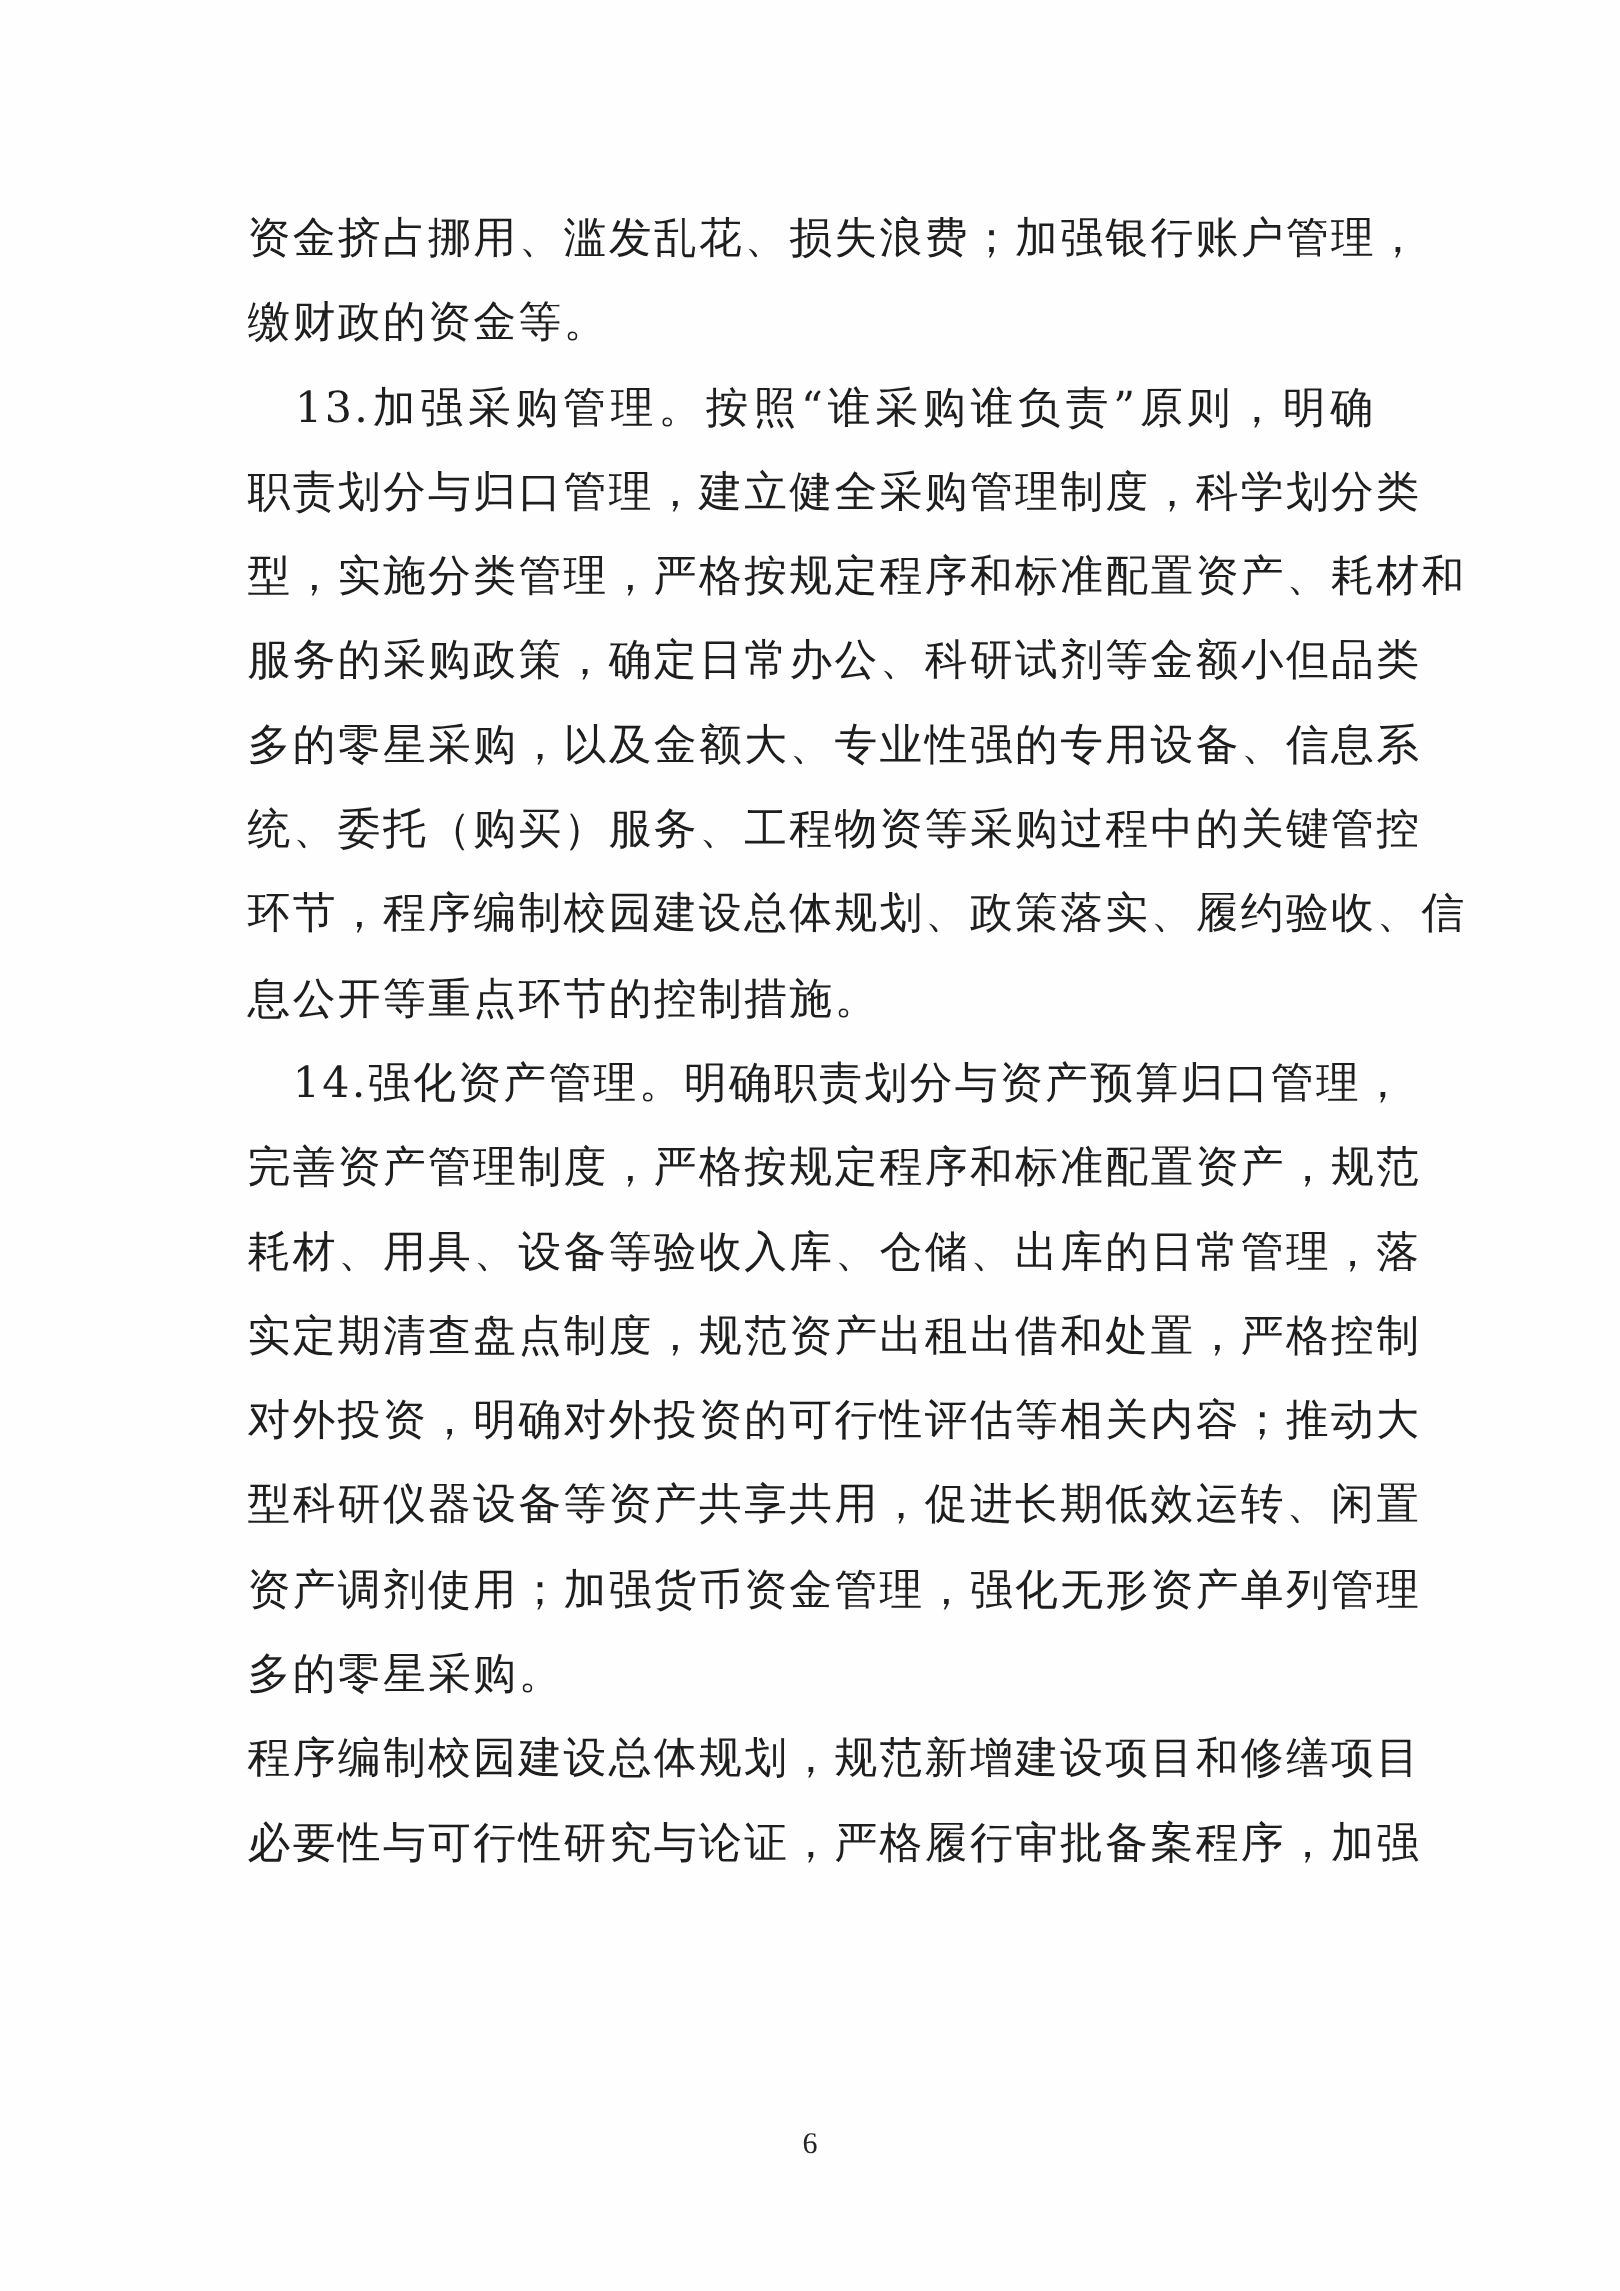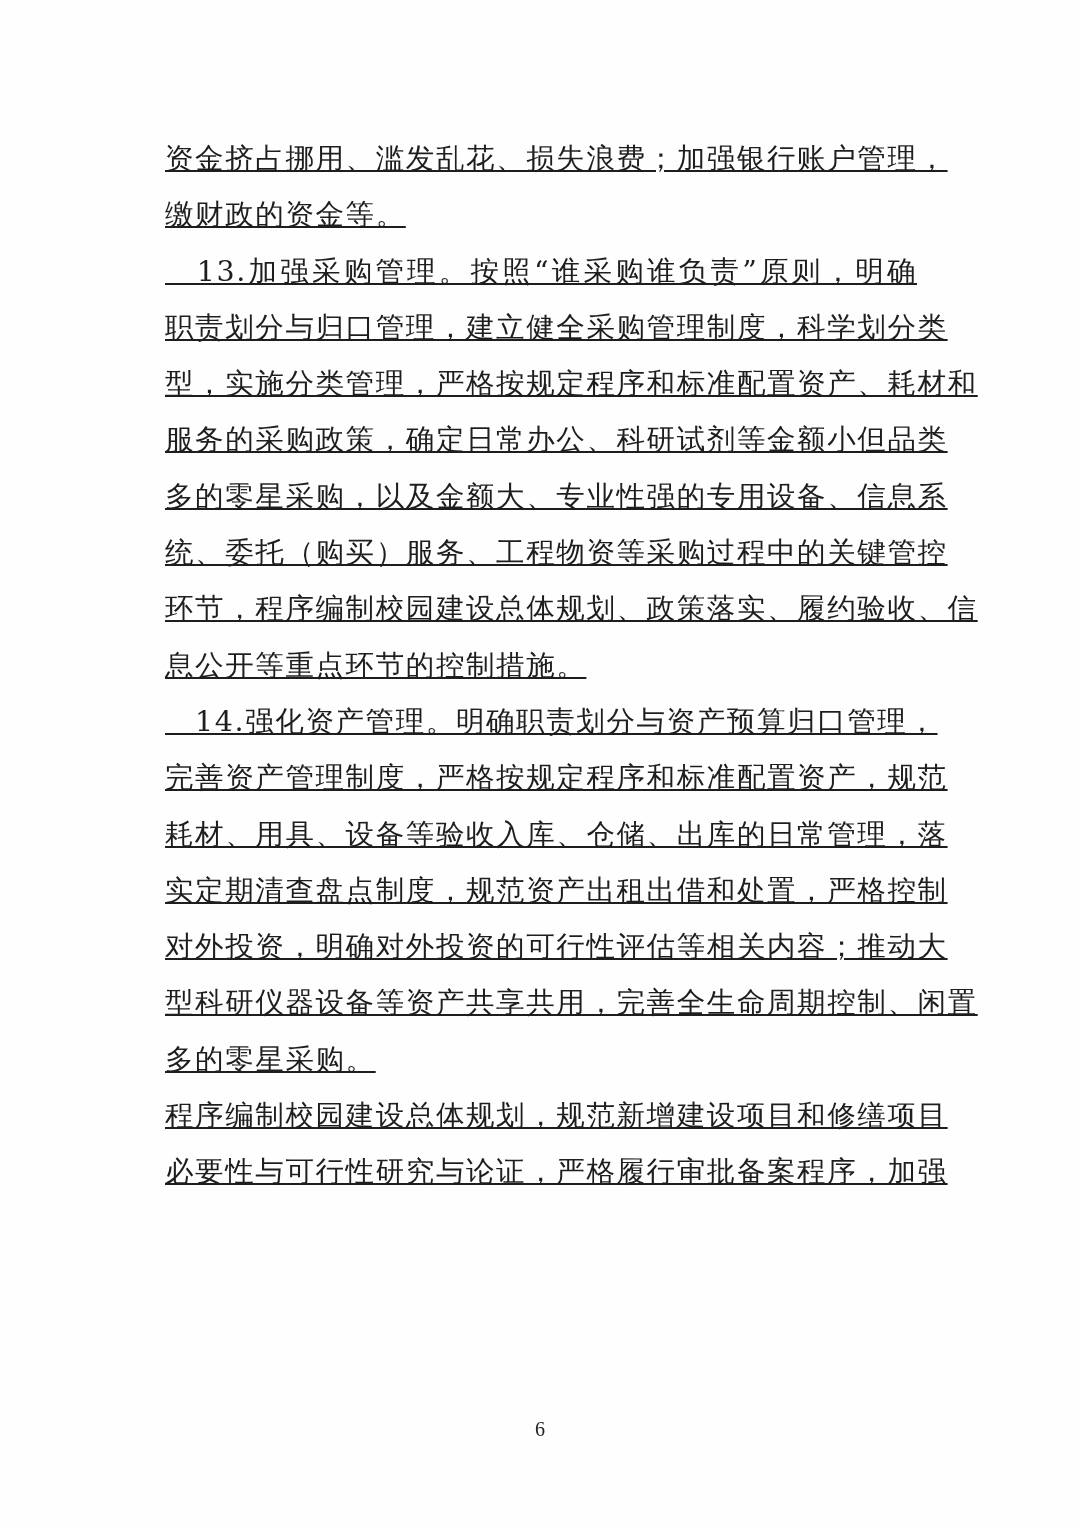--- a/index.html
+++ b/index.html
@@ -7,21 +7,21 @@
     .page {
       position: absolute; left: 0; top: 0; width: 1080px; height: 1527px;
       background: #fefefe;
     }
     .body-text {
       position: absolute; left: 165px; top: 131px; width: 752px;
       font-family: "DejaVu Serif", "Liberation Serif", serif;
       font-size: 28.5px; line-height: 56.3px; color: #1e1e1e;
       letter-spacing: 1.6px;
     }
-    .line { display: block; white-space: nowrap; text-align: justify; text-align-last: justify; height: 56.3px; text-decoration: underline; }
+    .line { display: block; white-space: nowrap; text-align: justify; text-align-last: justify; height: 56.3px; }
     .line.last { text-align-last: left; }
     .page-number {
       position: absolute; left: 0; width: 1080px; top: 1418px; text-align: center;
       font-family: "Liberation Serif", "DejaVu Serif", serif; font-size: 20px; color: #222;
     }
   </style>
 </head>
 <body>
 
 <div class="page">
@@ -37,21 +37,22 @@
     <span class="line">多的零星采购，以及金额大、专业性强的专用设备、信息系</span>
     <span class="line">统、委托（购买）服务、工程物资等采购过程中的关键管控</span>
     <span class="line">环节，程序编制校园建设总体规划、政策落实、履约验收、信</span>
     <span class="line last">息公开等重点环节的控制措施。</span>
 
     <span class="line">　14.强化资产管理。明确职责划分与资产预算归口管理，</span>
     <span class="line">完善资产管理制度，严格按规定程序和标准配置资产，规范</span>
     <span class="line">耗材、用具、设备等验收入库、仓储、出库的日常管理，落</span>
     <span class="line">实定期清查盘点制度，规范资产出租出借和处置，严格控制</span>
     <span class="line">对外投资，明确对外投资的可行性评估等相关内容；推动大</span>
-    <span class="line">型科研仪器设备等资产共享共用，完善全生命周期控制、闲置</span>
+    <span class="line">型科研仪器设备等资产共享共用，促进长期低效运转、闲置</span>
+    <span class="line">资产调剂使用；加强货币资金管理，强化无形资产单列管理</span>
     <span class="line last">多的零星采购。</span>
 
     <span class="line">程序编制校园建设总体规划，规范新增建设项目和修缮项目</span>
     <span class="line">必要性与可行性研究与论证，严格履行审批备案程序，加强</span>
   </div>
 
   <div class="page-number">6</div>
 </div>
 
 </body></html>

